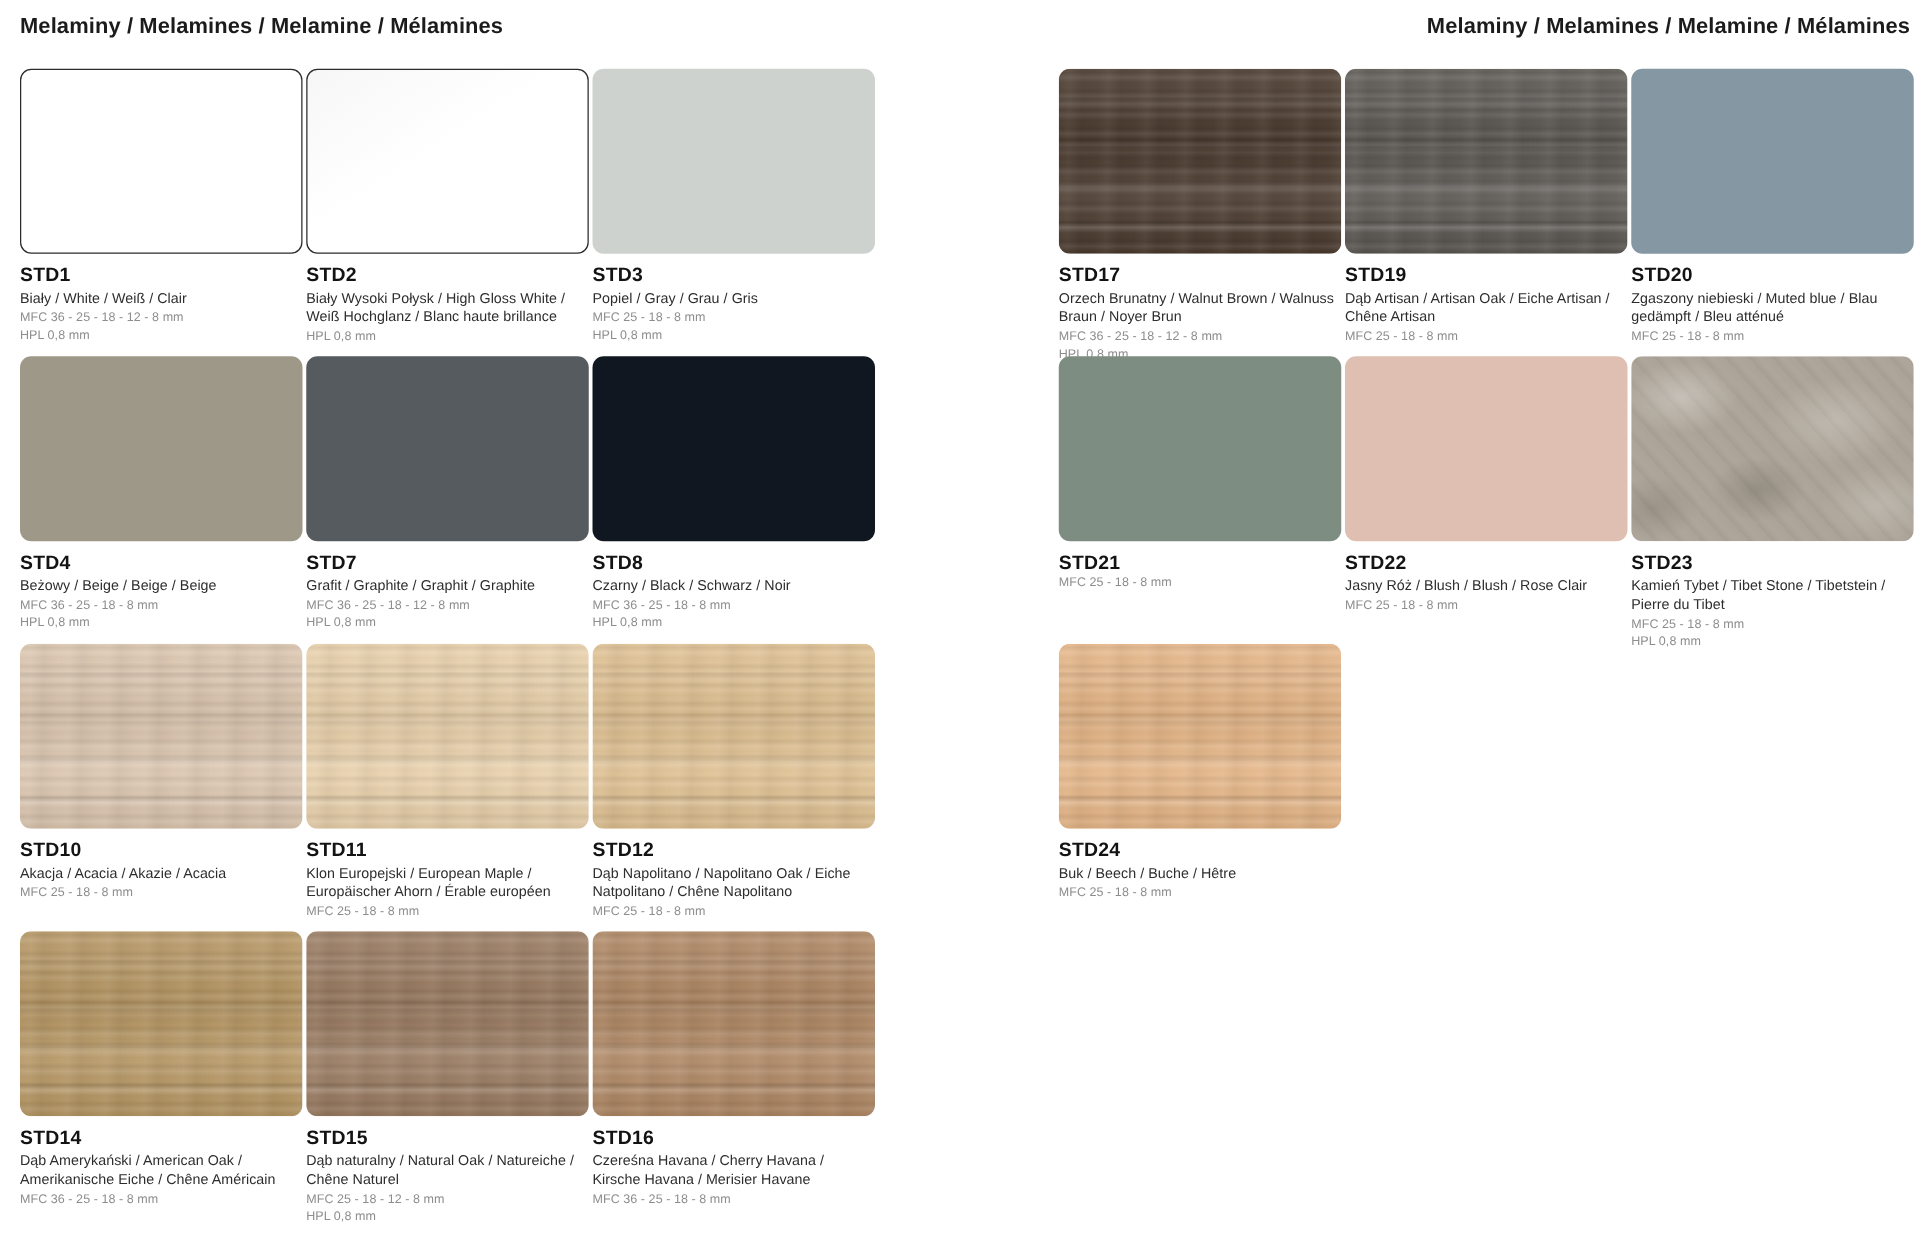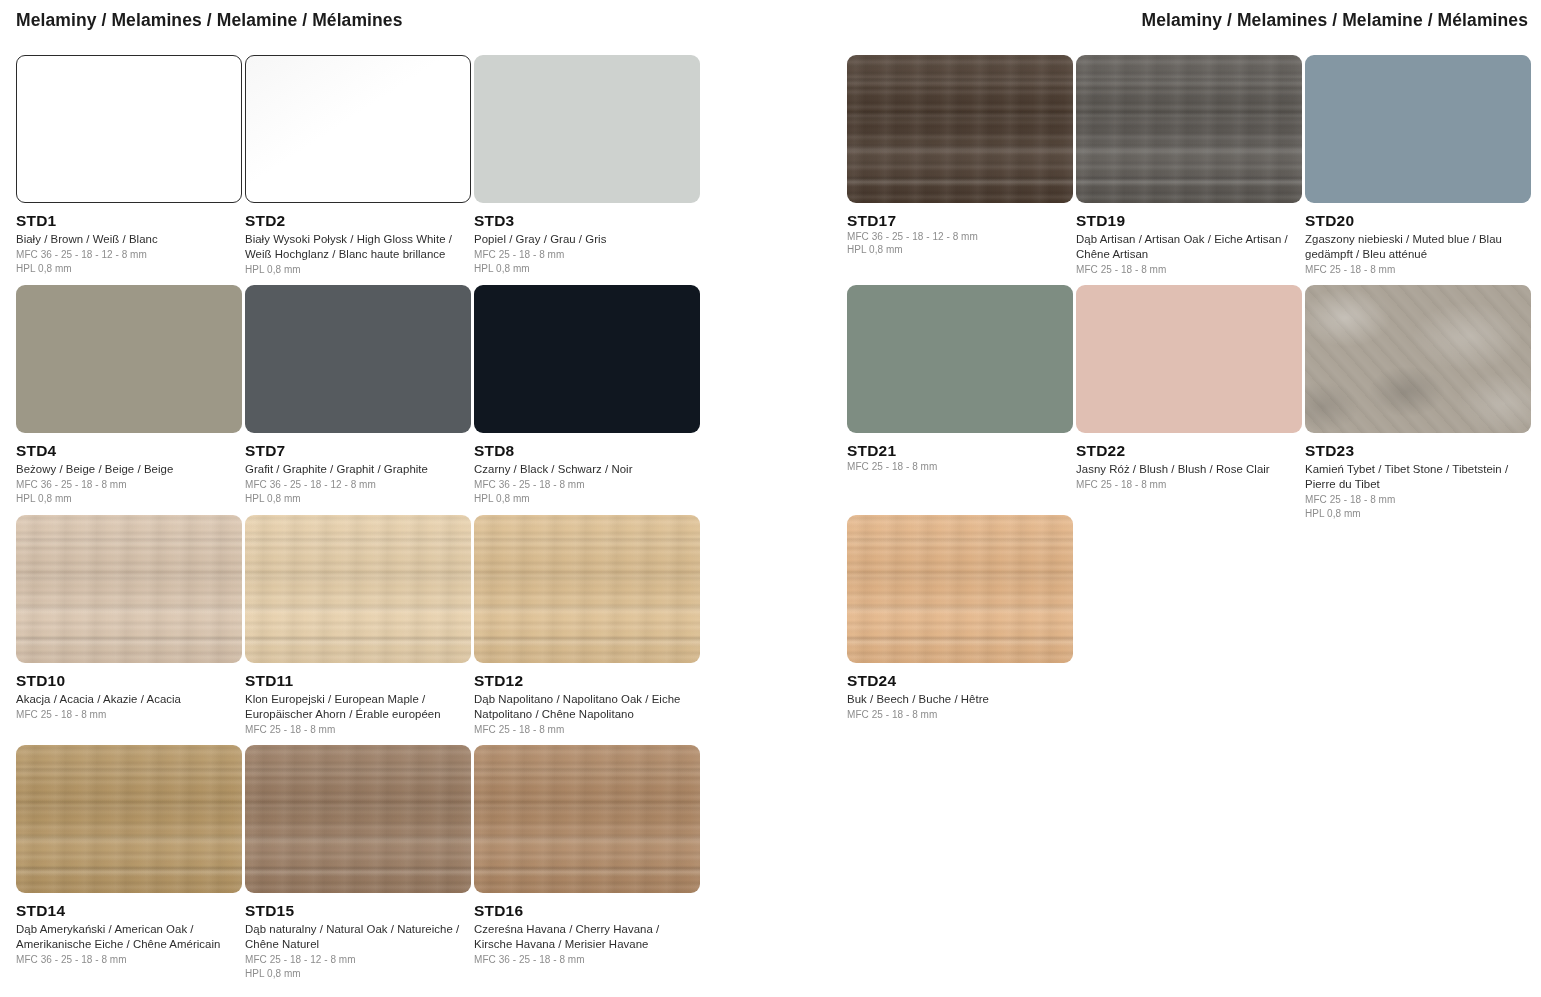--- a/index.html
+++ b/index.html
@@ -146,21 +146,21 @@
 <body>
 
 <div class="page">
 
   <section class="panel panel-left">
     <h1 class="section-title">Melaminy / Melamines / Melamine / Mélamines</h1>
     <div class="grid">
         <div class="card">
           <div class="swatch tex-white outlined" style="--base: #ffffff; background-color: rgb(255, 255, 255);"></div>
           <div class="code">STD1</div>
-          <div class="name">Biały / Brown / Weiß / Blanc</div>
+          <div class="name">Biały / White / Weiß / Clair</div>
           <div class="thick"><span>MFC 36 - 25 - 18 - 12 - 8 mm</span><span class="hpl">HPL 0,8 mm</span></div>
         </div>
         <div class="card">
           <div class="swatch tex-gloss-white gloss outlined" style="--base: #ffffff; background-color: rgb(255, 255, 255);"></div>
           <div class="code">STD2</div>
           <div class="name">Biały Wysoki Połysk  / High Gloss White / Weiß Hochglanz / Blanc haute brillance</div>
           <div class="thick">
             <span class="hpl">HPL 0,8 mm</span>
           </div>
         </div>
@@ -226,20 +226,21 @@
         </div>
       </div>
   </section>
 
   <section class="panel panel-right">
     <h1 class="section-title">Melaminy / Melamines /  Melamine / Mélamines</h1>
     <div class="grid">
         <div class="card">
           <div class="swatch wood" style="--base: #4a3a2e;"></div>
           <div class="code">STD17</div>
+          <div class="name">Orzech Brunatny / Walnut Brown / Walnuss Braun / Noyer Brun</div>
           <div class="thick"><span>MFC 36 - 25 - 18 - 12 - 8 mm</span><span class="hpl">HPL 0,8 mm</span></div>
         </div>
         <div class="card">
           <div class="swatch wood" style="--base: #5b5752;"></div>
           <div class="code">STD19</div>
           <div class="name">Dąb Artisan / Artisan Oak / Eiche Artisan / Chêne Artisan</div>
           <div class="thick"><span>MFC 25 - 18 - 8 mm</span></div>
         </div>
         <div class="card">
           <div class="swatch tex-blue" style="--base: #8497a3; background-color: rgb(132, 151, 163);"></div>

